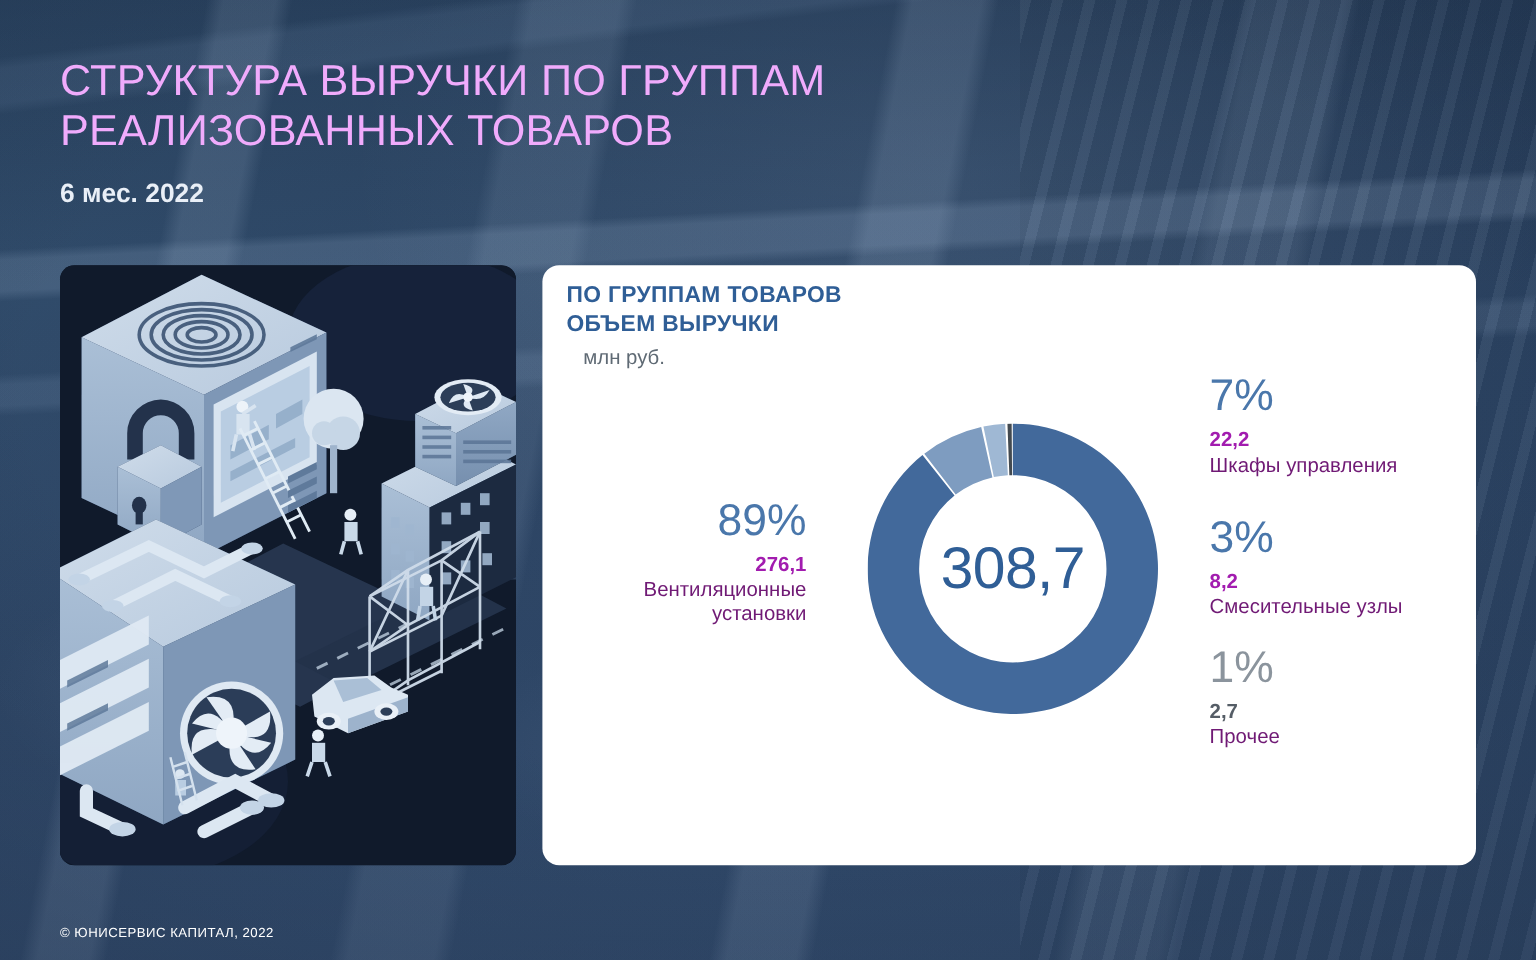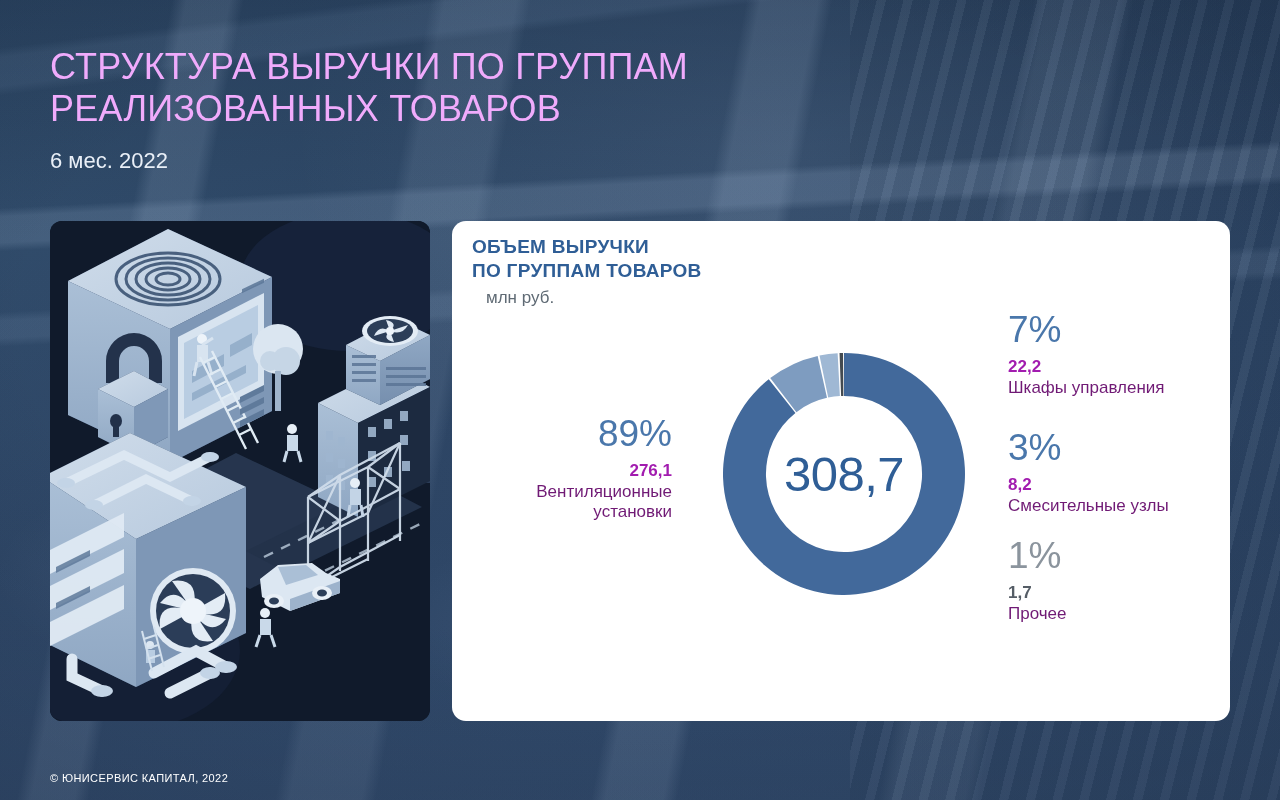--- a/index.html
+++ b/index.html
@@ -46,21 +46,21 @@
     position:absolute; inset:0;
     background:radial-gradient(ellipse 120% 100% at 50% 40%, rgba(0,0,0,0) 40%, rgba(19,32,53,.42) 100%);
   }
 
   
   .header { position:absolute; left:50px; top:46px; width:840px; }
   .title {
     color:#f0abfc; font-weight:normal; font-size:36px; line-height:1.18;
     letter-spacing:.2px; text-transform:uppercase;
   }
-  .subtitle { color:#e9eff7; font-size:22px; margin-top:17px; font-weight:400; }
+  .subtitle { color:#e9eff7; font-size:22px; margin-top:17px; font-weight:700; }
 
   
   .illus {
     position:absolute; left:50px; top:221px; width:380px; height:500px;
     border-radius:12px; overflow:hidden; background:#0e1726;
   }
   .illus svg { display:block; width:380px; height:500px; }
 
   
   .card {
@@ -344,22 +344,22 @@
     <g stroke="#d4e1ee" stroke-width="2">
       <path d="M92 410 L102 450 M104 406 L114 446"></path>
       <path d="M94 418 L106 414 M96 428 L108 424 M98 438 L110 434"></path>
     </g>
   </svg>
 </div>
 
 <div class="card">
 
   <div class="card-head">
+    <div class="card-title">ПО ГРУППАМ ТОВАРОВ</div>
     <div class="card-title">ОБЪЕМ ВЫРУЧКИ</div>
-    <div class="card-title">ПО ГРУППАМ ТОВАРОВ</div>
     <div class="card-unit">млн руб.</div>
   </div>
 
   <div class="donut-wrap">
     <svg width="242" height="242" viewBox="0 0 242 242">
       <g id="donut-slices" transform="translate(121,121)">
           <path d="M0.00 -121.00 A121 121 0 1 1 -75.27 -94.74 L-48.55 -61.11 A78.045 78.045 0 1 0 0.00 -78.05 Z" fill="#42699b"></path>
           <path d="M-73.77 -95.91 A121 121 0 0 1 -26.35 -118.10 L-17.00 -76.17 A78.045 78.045 0 0 0 -47.58 -61.86 Z" fill="#7e9cc0"></path>
           <path d="M-24.49 -118.50 A121 121 0 0 1 -6.37 -120.83 L-4.11 -77.94 A78.045 78.045 0 0 0 -15.80 -76.43 Z" fill="#9fb8d4"></path>
           <path d="M-4.47 -120.92 A121 121 0 0 1 -0.95 -121.00 L-0.61 -78.04 A78.045 78.045 0 0 0 -2.88 -77.99 Z" fill="#434a50"></path>
@@ -384,18 +384,18 @@
   </div>
 
   <div class="callout c-mid">
     <div class="pct">3%</div>
     <div class="val">8,2</div>
     <div class="lbl">Смесительные узлы</div>
   </div>
 
   <div class="callout c-bot gray">
     <div class="pct">1%</div>
-    <div class="val">1,7</div>
+    <div class="val">2,7</div>
     <div class="lbl">Прочее</div>
   </div>
 </div>
 
 <div class="footer">© ЮНИСЕРВИС КАПИТАЛ, 2022</div>
 
 </body></html>

